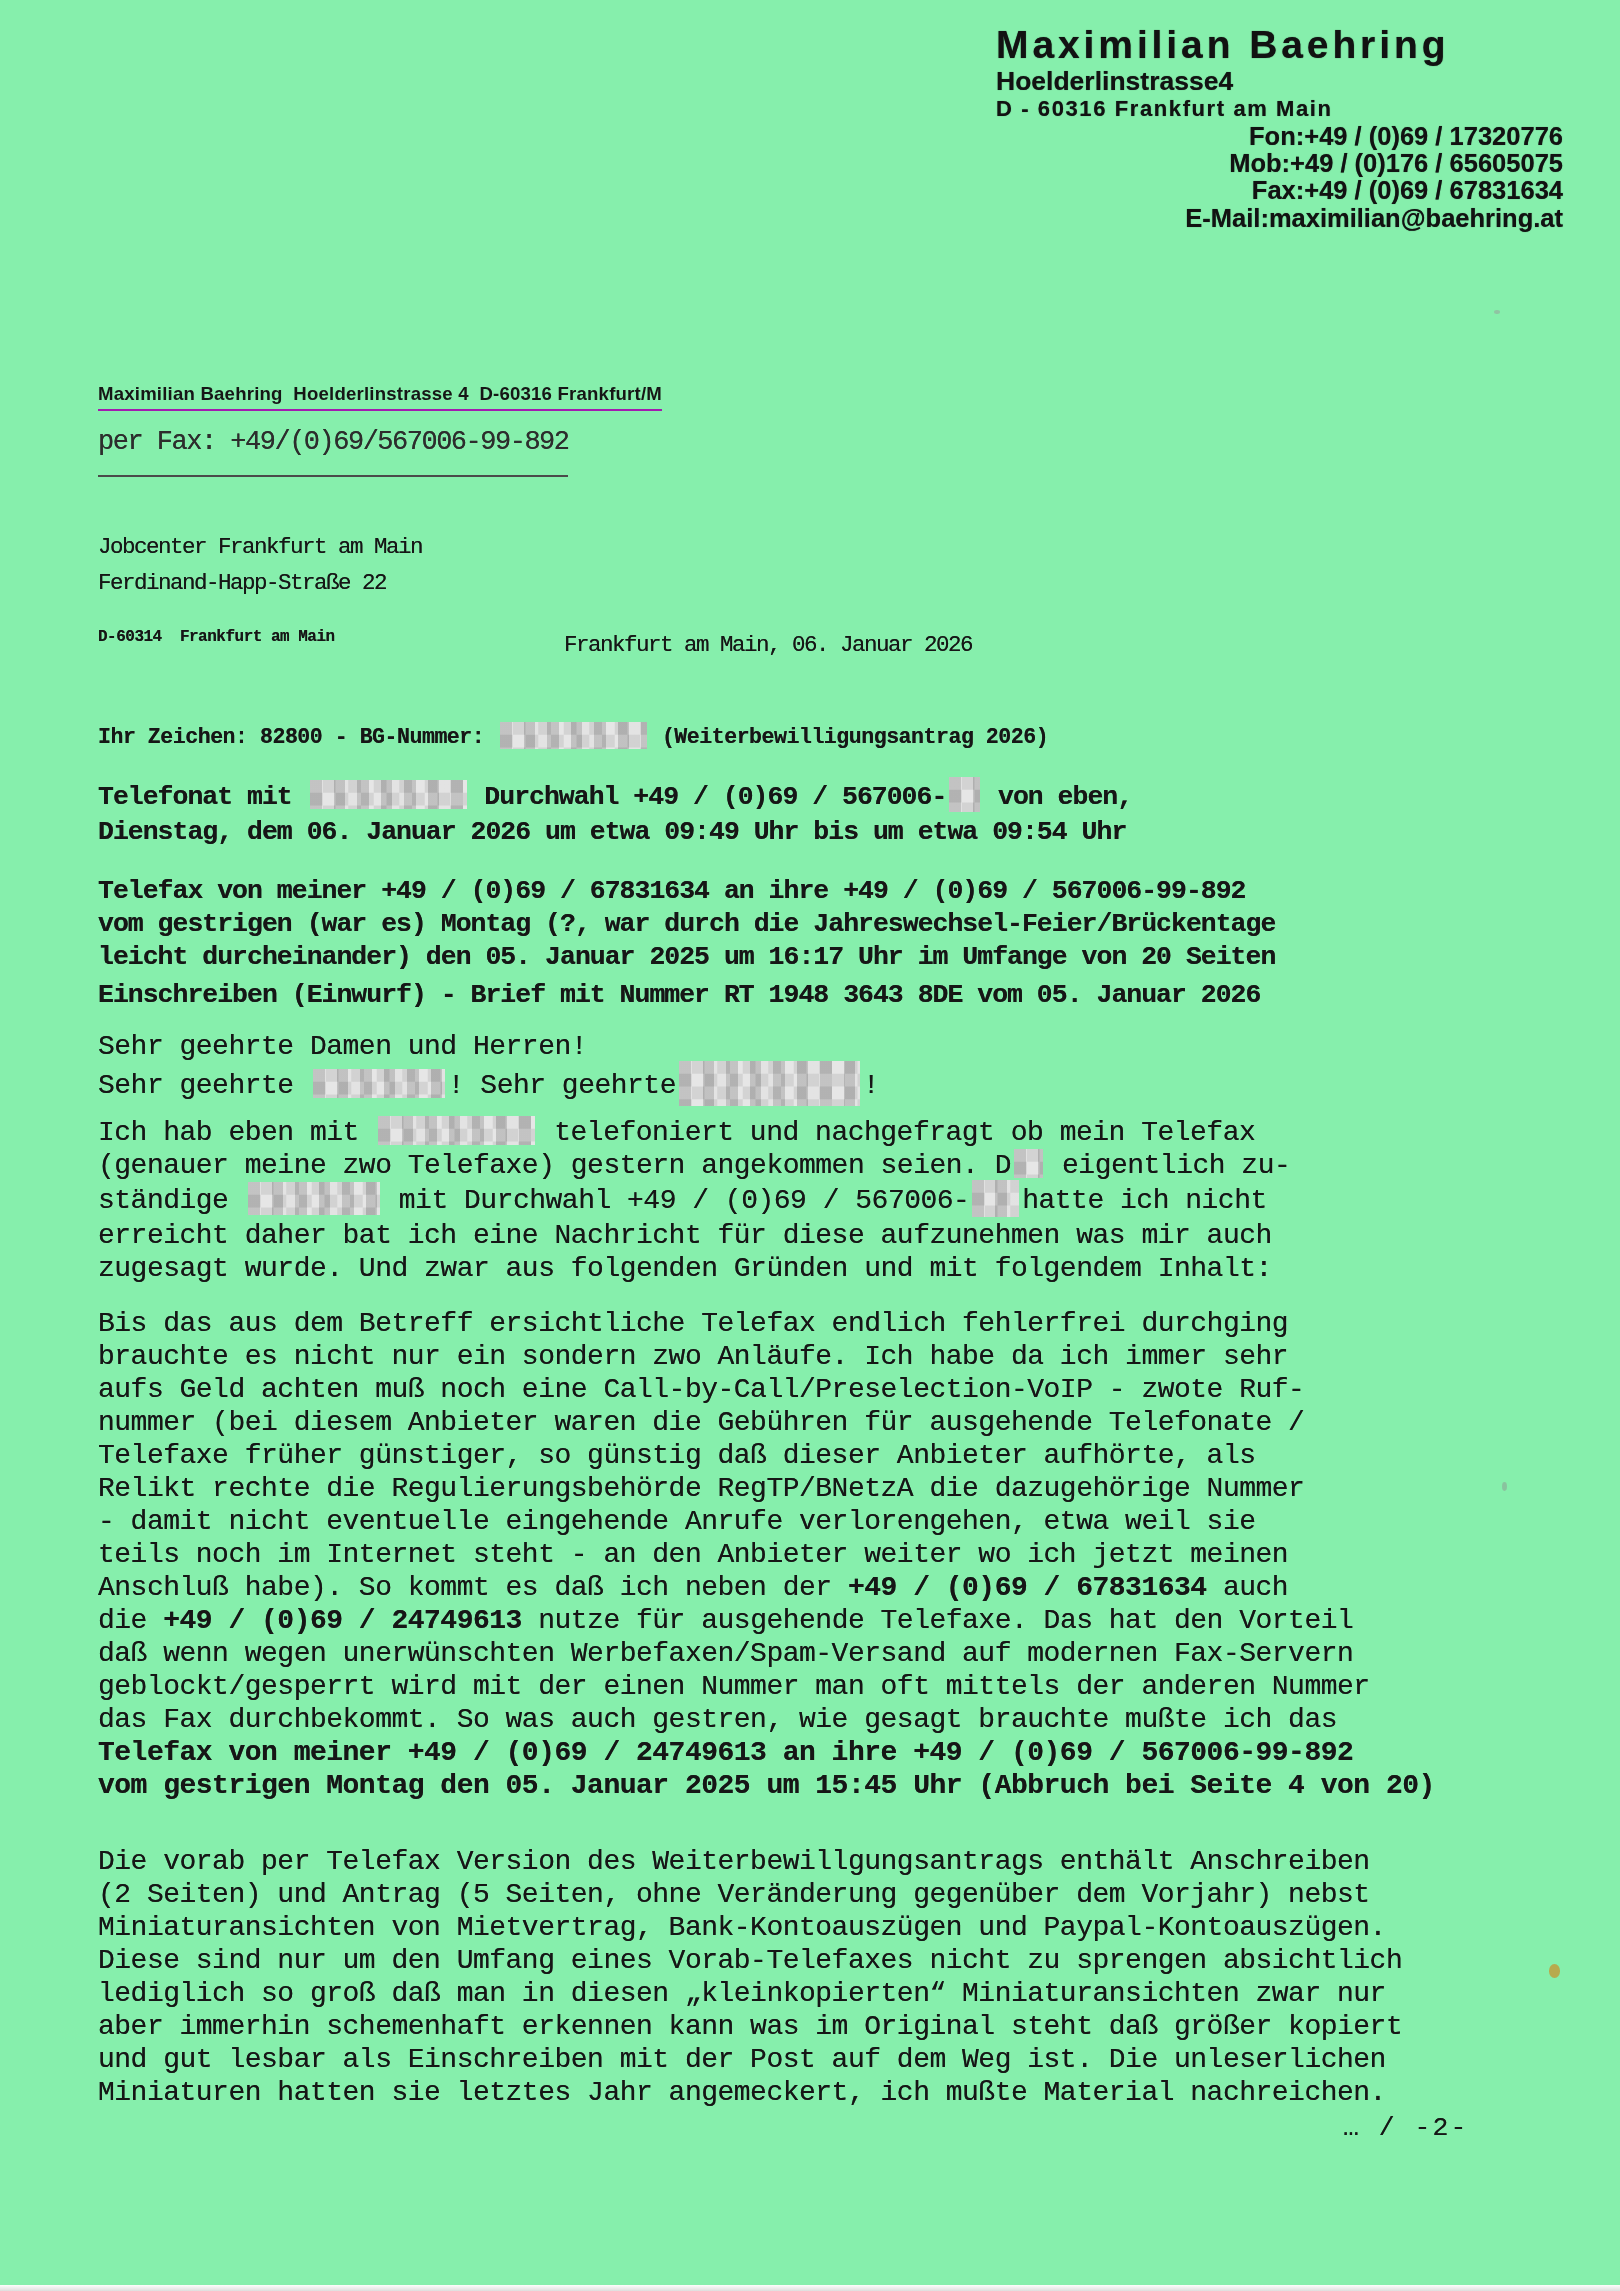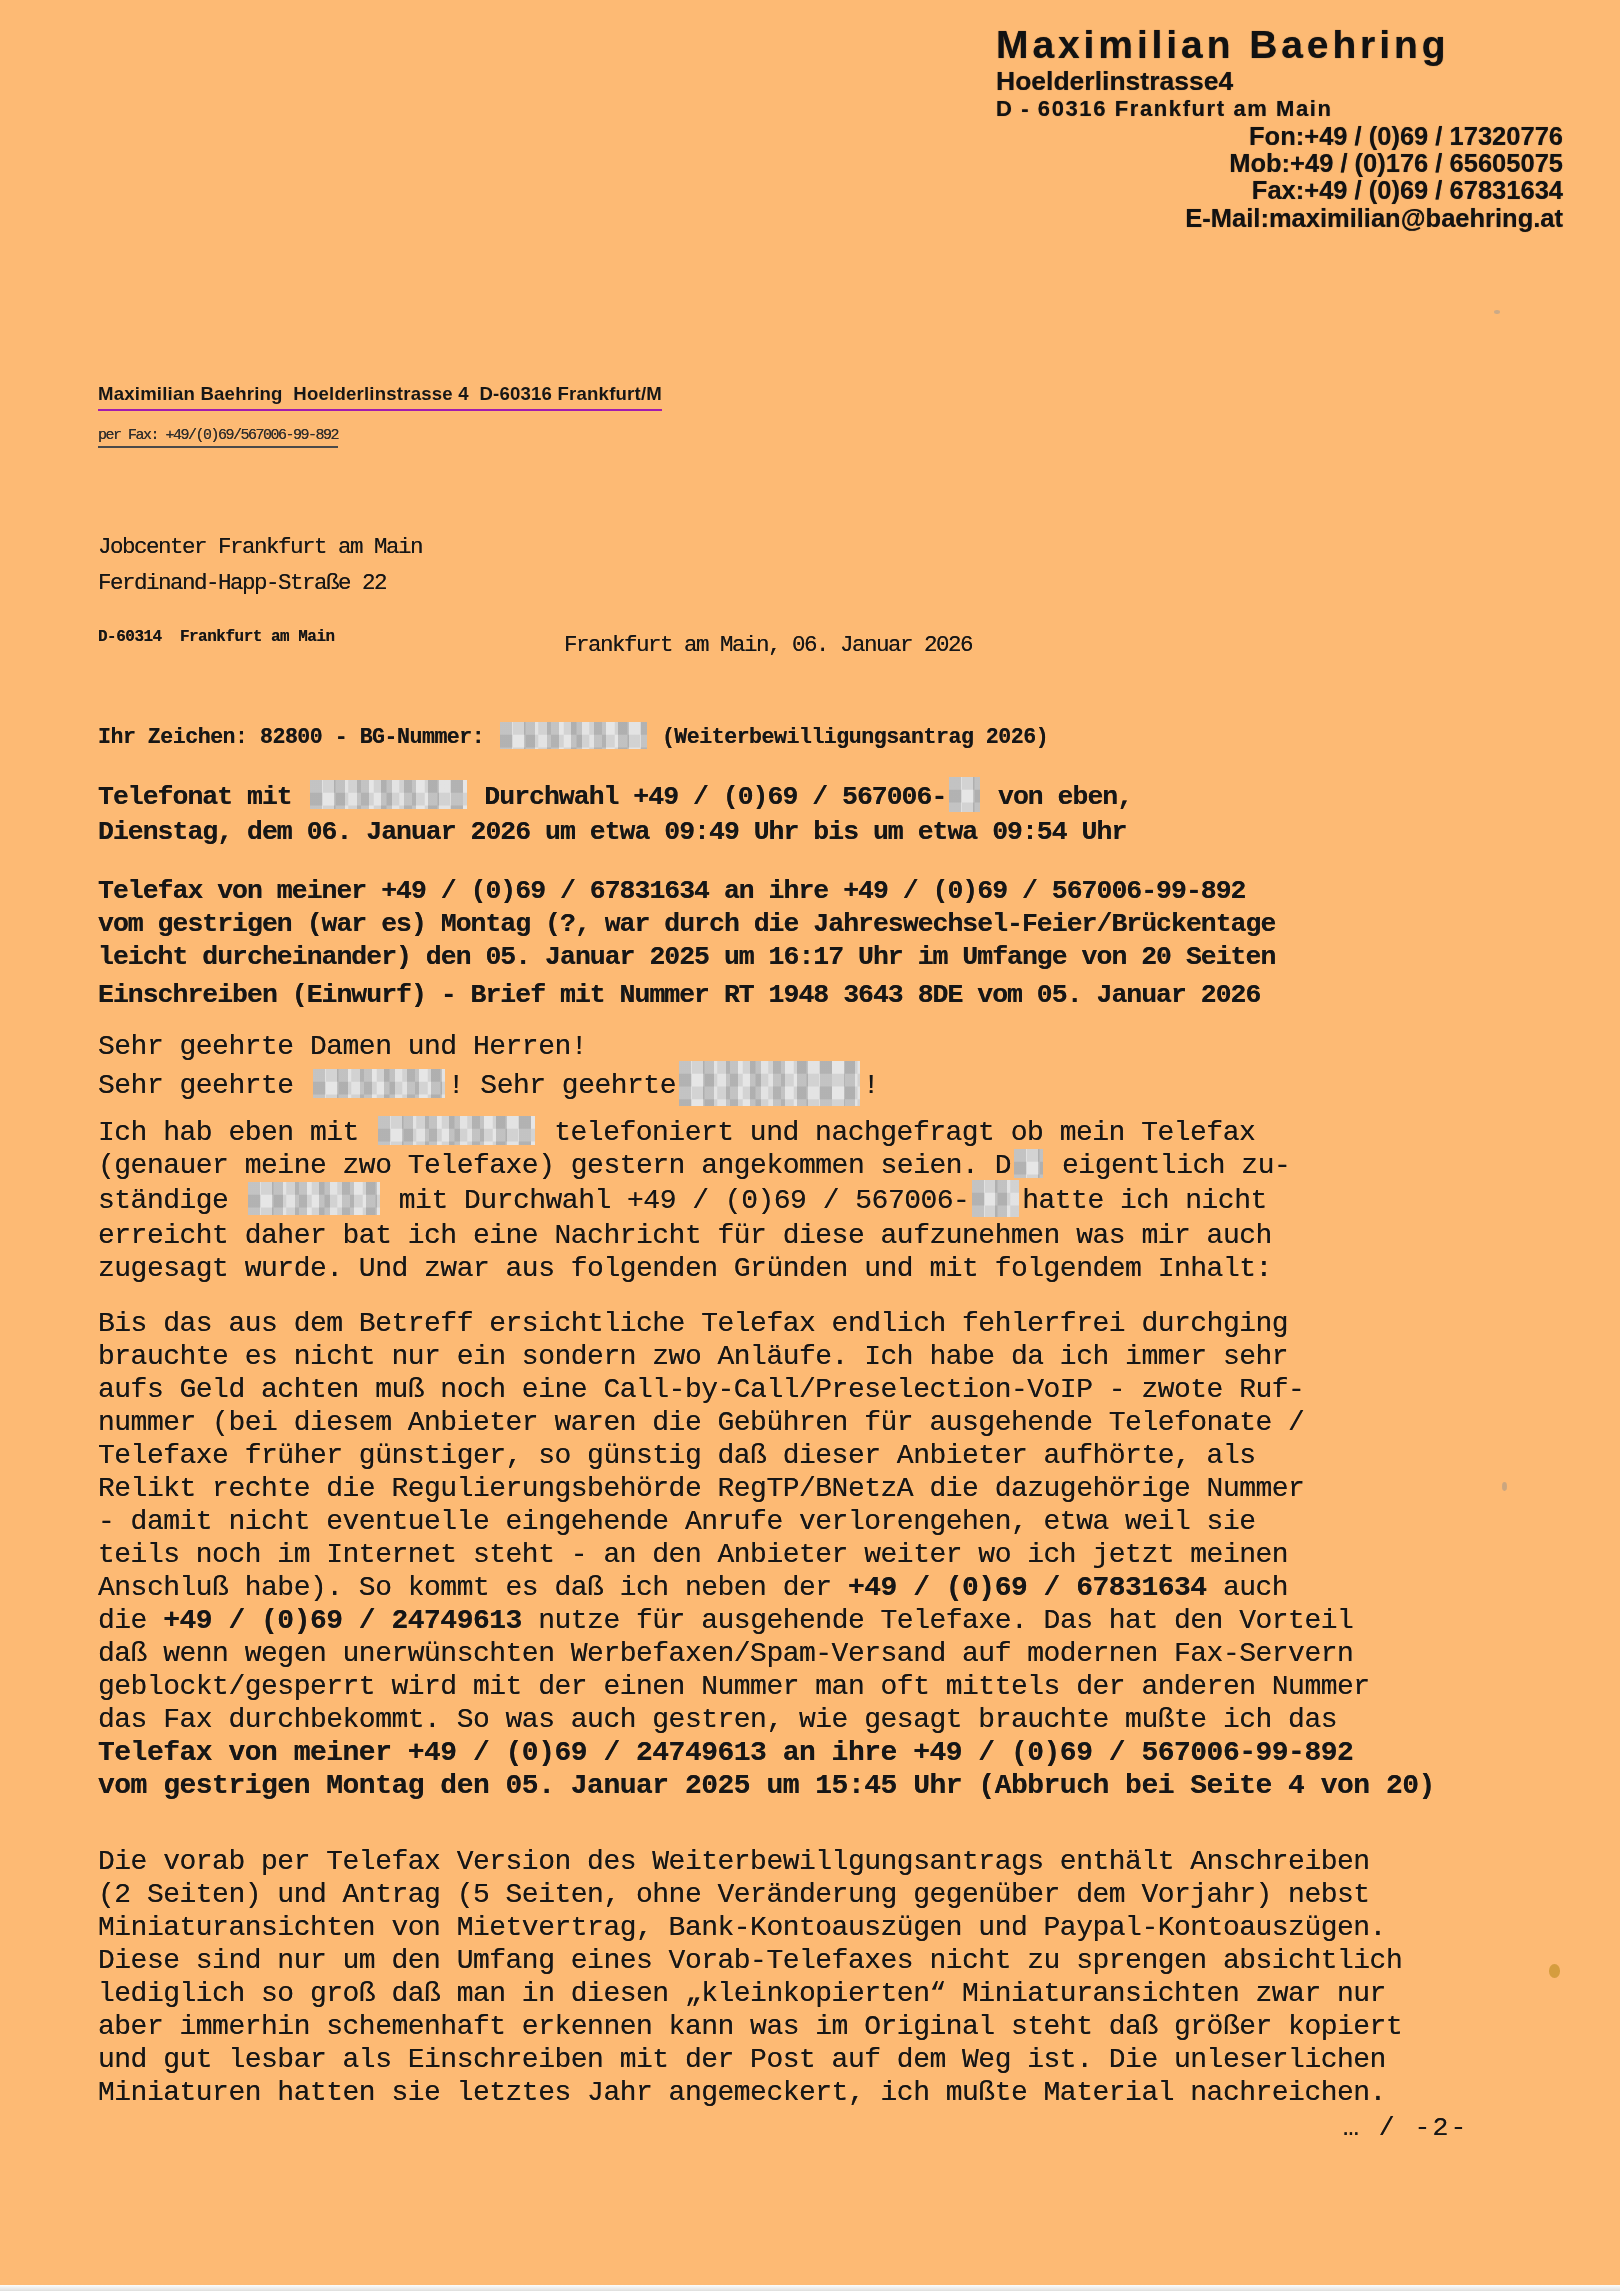--- a/index.html
+++ b/index.html
@@ -1,38 +1,38 @@
 <!DOCTYPE html>
 <html><head>
 <meta charset="utf-8">
 <style>
   html,body{margin:0;padding:0;background:#e8e8e8;}
   .page{
     position:relative;width:1620px;height:2292px;margin:0 auto;
-    background:#fdba74;overflow:hidden;
+    background:#86efac;overflow:hidden;
     font-family:"Liberation Sans",sans-serif;color:#161616;
   }
   
   .letterhead{position:absolute;top:21.6px;right:57px;width:567px;color:#121212;}
   .lh-name{font-weight:700;font-size:39px;line-height:45px;letter-spacing:3.9px;white-space:pre;
            text-shadow:0 0 1px rgba(0,0,0,.65);}
   .lh-street{display:flex;justify-content:flex-start;font-weight:700;font-size:26.5px;line-height:28px;
            text-shadow:0 0 0.8px rgba(0,0,0,.6);}
   .lh-city{font-weight:700;font-size:22px;line-height:28px;letter-spacing:1.6px;white-space:pre;
            text-shadow:0 0 0.8px rgba(0,0,0,.6);}
   .lh-row{display:flex;justify-content:flex-end;font-weight:700;font-size:25.5px;line-height:27.4px;
            text-shadow:0 0 0.8px rgba(0,0,0,.6);}
   
   .tw{font-family:"Liberation Mono","DejaVu Sans Mono",monospace;text-shadow:0 0 0.6px rgba(25,25,25,.75);}
   .line{white-space:pre;}
   
   .sender{position:absolute;left:98px;top:383px;font-weight:700;font-size:18.6px;letter-spacing:0.2px;
           border-bottom:2px solid #a21caf;padding-bottom:3.9px;white-space:pre;}
-  .perfax{position:absolute;left:98px;top:427px;font-size:15px;letter-spacing:-1.5px;color:#2d2d2d;
-          border-bottom:2px solid #4a4a4a;padding-bottom:2px;white-space:pre;}
+  .perfax{position:absolute;left:98px;top:427px;font-size:27px;letter-spacing:-1.5px;color:#2d2d2d;
+          border-bottom:2px solid #4a4a4a;padding-bottom:18px;white-space:pre;}
   .recip{position:absolute;left:98px;top:529px;font-size:22.5px;letter-spacing:-1.5px;line-height:36px;}
   .recip-city{position:absolute;left:98px;top:628px;font-weight:700;font-size:16px;letter-spacing:-0.5px;white-space:pre;}
   .dateline{position:absolute;left:564px;top:632px;font-size:22.5px;letter-spacing:-1.5px;white-space:pre;}
   
   .blk{position:absolute;left:98px;}
   .c-subj{font-weight:700;font-size:21.6px;letter-spacing:-0.5px;line-height:33px;}
   .c-tel {font-weight:700;font-size:26.5px;letter-spacing:-1px;line-height:35px;}
   .c-b27 {font-weight:700;font-size:26.5px;letter-spacing:-1px;line-height:33px;}
   .c-body{font-weight:400;font-size:28px;letter-spacing:-0.5px;line-height:33px;}
   .c-body .b{font-weight:700;}

